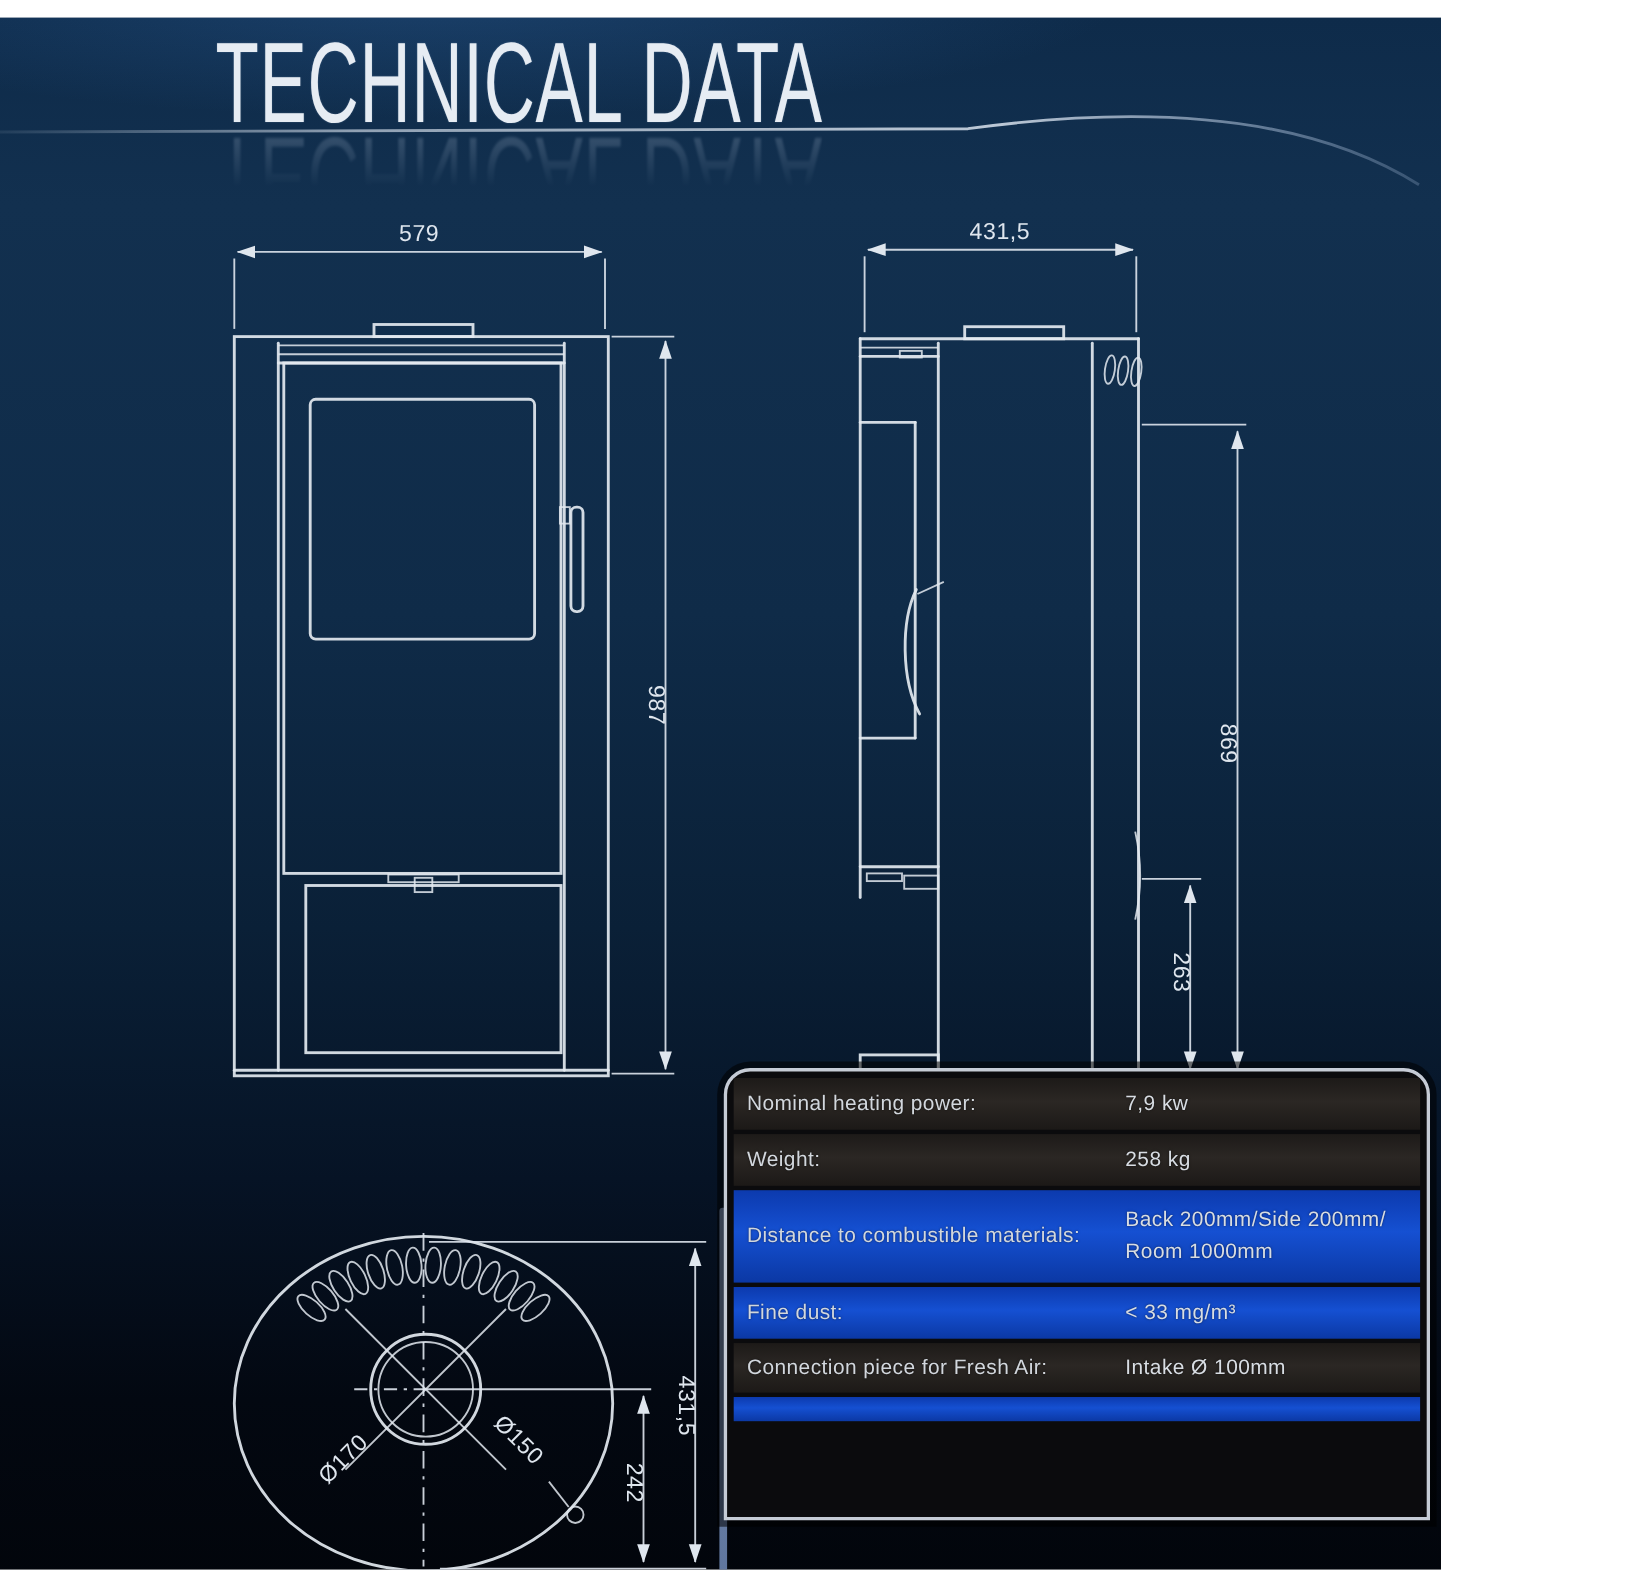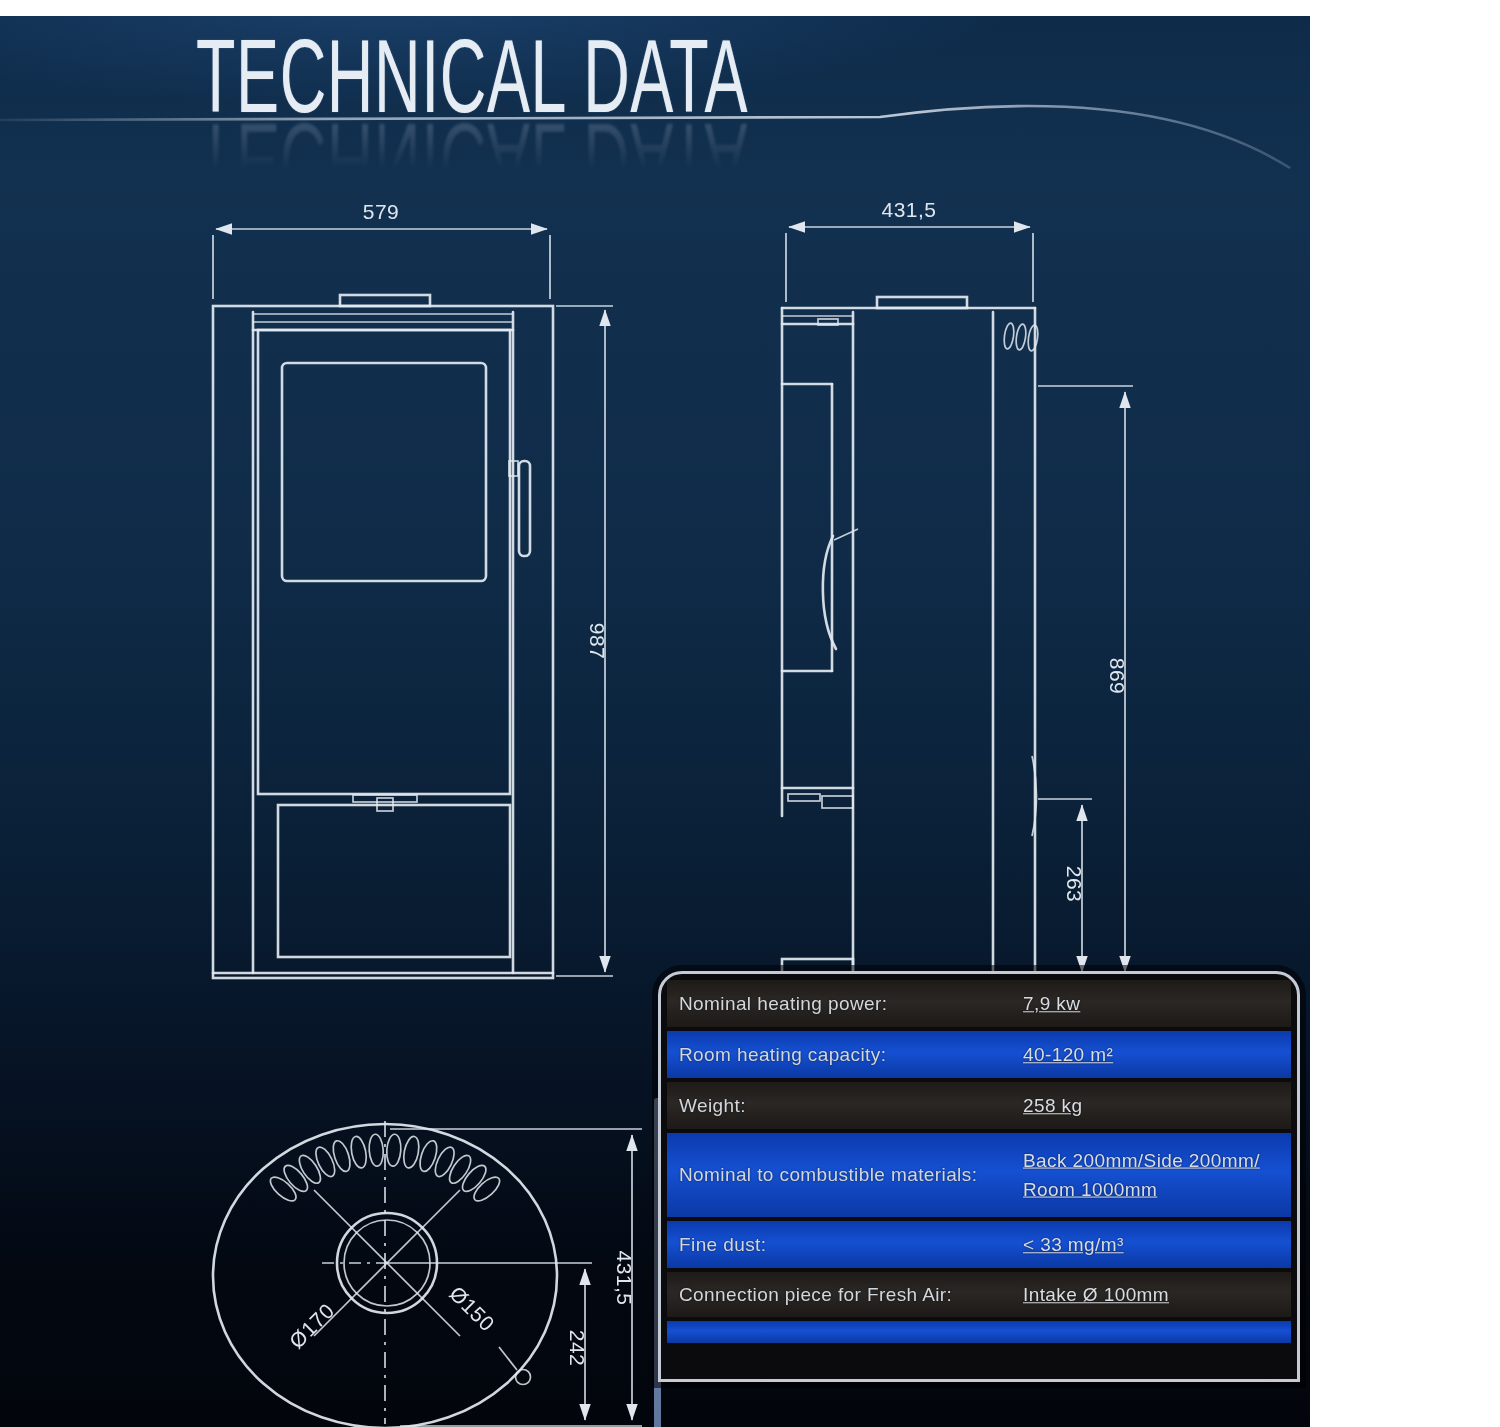--- a/index.html
+++ b/index.html
@@ -27,21 +27,21 @@
   .t-row{position:relative;width:100%;margin-bottom:4px;display:flex;align-items:center;}
   .t-row.dark{background:linear-gradient(180deg,#1d1a18 0%,#2b2724 45%,#1c1917 100%);}
   .t-row.blue{background:linear-gradient(180deg,#0c3aae 0%,#1550d2 45%,#0b38a4 100%);}
   .t-row.h1{height:47px;}
   .t-row.h2{height:84px;}
   .t-row.h3{height:45px;text-align:right;}
   .t-row.sliver{height:22px;}
   .t-label{position:absolute;left:12px;top:50%;transform:translateY(-50%);
     font-size:19px;color:#d2d7dd;letter-spacing:.4px;text-shadow:0 0 2px rgba(0,0,0,.6);}
   .t-value{position:absolute;left:356px;top:50%;transform:translateY(-50%);
-    font-size:19px;color:#d8dde3;letter-spacing:.4px;line-height:1.55;text-shadow:0 0 2px rgba(0,0,0,.6);text-decoration:underline;}
+    font-size:19px;color:#d8dde3;letter-spacing:.4px;line-height:1.55;text-shadow:0 0 2px rgba(0,0,0,.6);}
 </style>
 </head>
 <body>
 
 <div class="page">
   <div class="canvas">
     <div class="header-gloss"></div>
 
     <div class="title">TECHNICAL DATA</div>
     <div class="title-reflect">TECHNICAL DATA</div>
@@ -189,30 +189,26 @@
       </g>
     </svg>
 
     <div class="blue-strip"></div>
 
     <div class="spec-table">
       <div class="t-row dark h1">
         <span class="t-label">Nominal heating power:</span>
         <span class="t-value">7,9 kw</span>
       </div>
-      <div class="t-row blue h1">
-        <span class="t-label">Room heating capacity:</span>
-        <span class="t-value">40-120 m²</span>
-      </div>
       <div class="t-row dark h1">
         <span class="t-label">Weight:</span>
         <span class="t-value">258 kg</span>
       </div>
       <div class="t-row blue h2">
-        <span class="t-label">Nominal to combustible materials:</span>
+        <span class="t-label">Distance to combustible materials:</span>
         <span class="t-value"><span>Back 200mm/Side 200mm/</span><br>
           <span>Room 1000mm</span></span>
       </div>
       <div class="t-row blue h1">
         <span class="t-label">Fine dust:</span>
         <span class="t-value">&lt; 33 mg/m³</span>
       </div>
       <div class="t-row dark h3">
         <span class="t-label">Connection piece for Fresh Air:</span>
         <span class="t-value">Intake Ø 100mm</span>

